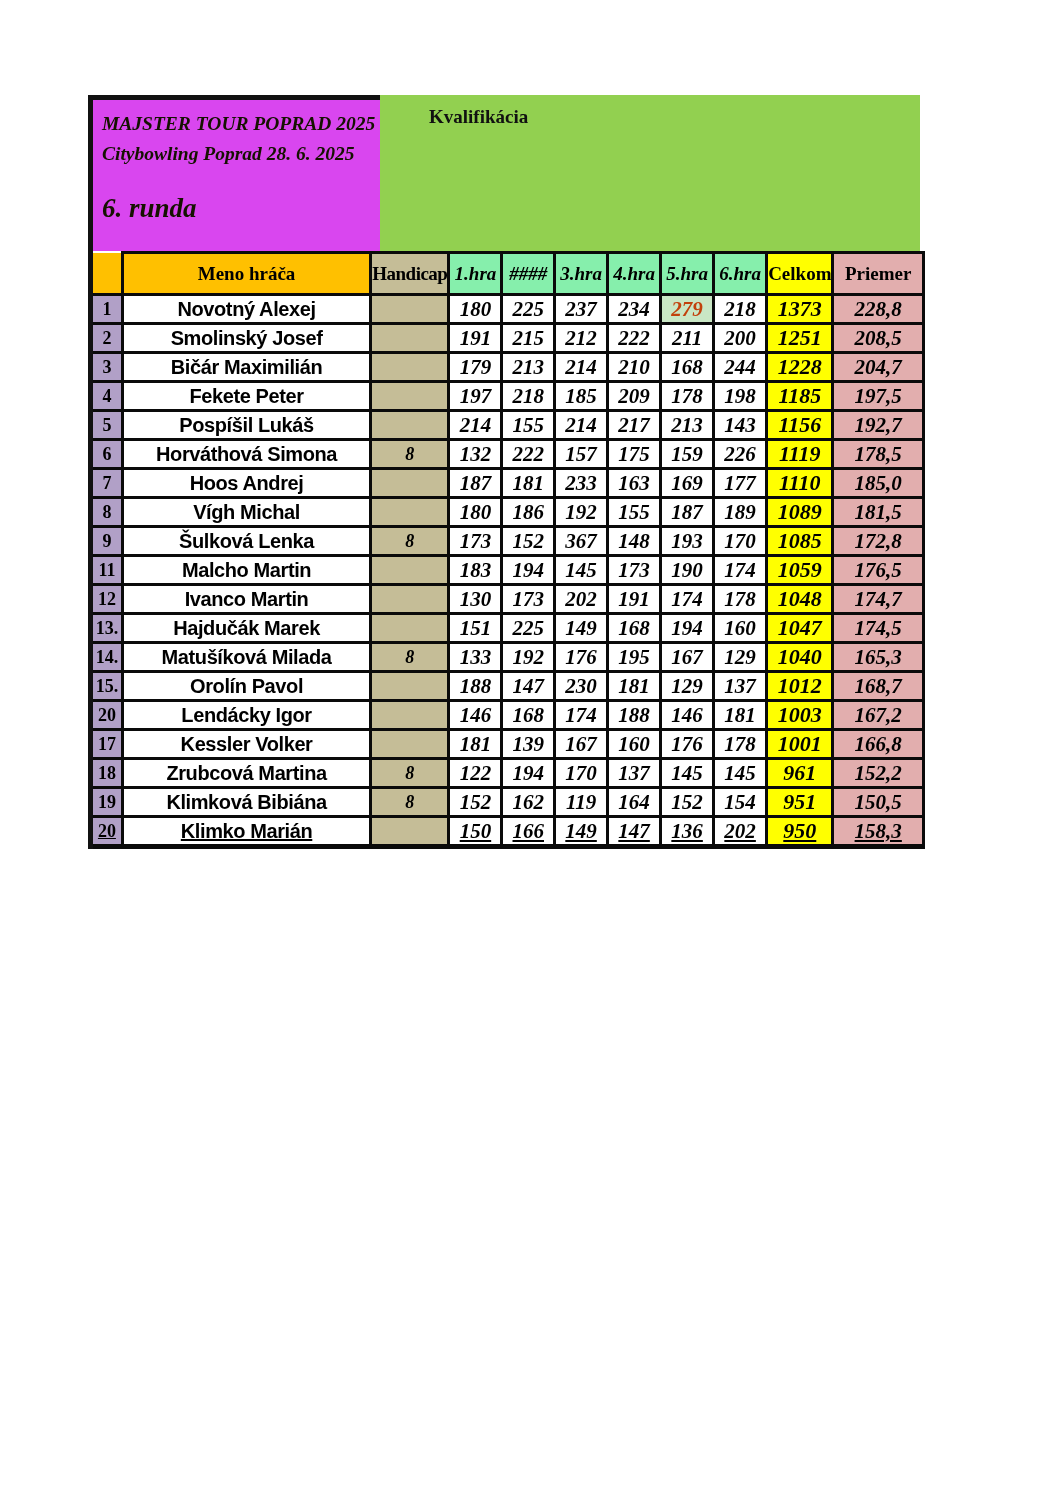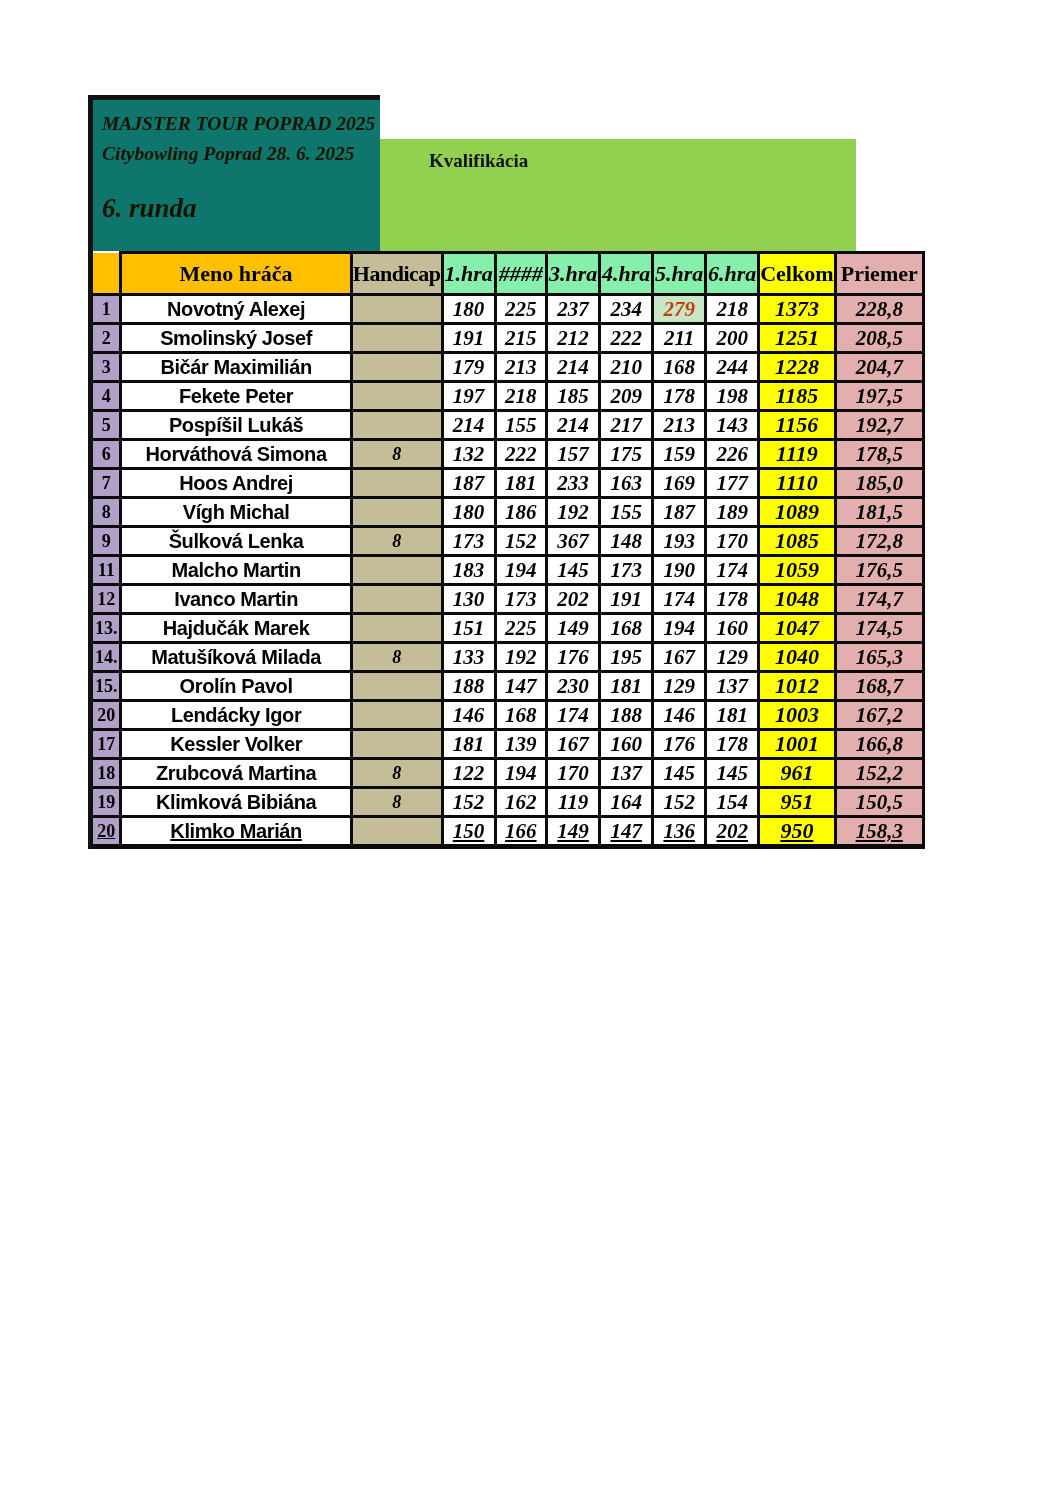--- a/index.html
+++ b/index.html
@@ -2,34 +2,34 @@
 <html><head>
 <meta charset="utf-8">
 <style>
   html,body{margin:0;padding:0;background:#ffffff;}
   .sheet{position:relative;width:1058px;height:1497px;background:#ffffff;overflow:hidden;
          font-family:"Liberation Serif", serif;}
   .doc{position:absolute;left:88px;top:95px;width:832px;border-left:5px solid #111;}
 
   
   .title-row{display:flex;height:156px;}
-  .title-orange{width:287px;background:#0f766e;border-top:5px solid #111;box-sizing:border-box;
+  .title-orange{width:287px;background:#d946ef;border-top:5px solid #111;box-sizing:border-box;
                 padding:9px 0 0 9px;}
   .title-line{font-style:italic;font-weight:bold;font-size:19.5px;color:#151200;line-height:30px;
               white-space:nowrap;}
   .round-line{font-style:italic;font-weight:bold;font-size:27px;color:#151200;text-align:left;
               margin-top:24px;margin-right:14px;}
-  .title-green{width:476px;background:#92D050;box-sizing:border-box;padding:11px 0 0 49px;margin-top:44px;}
+  .title-green{width:540px;background:#92D050;box-sizing:border-box;padding:11px 0 0 49px;}
   .qual{font-weight:bold;font-size:19px;color:#111;}
 
   
   table.results{border-collapse:collapse;table-layout:fixed;}
   table.results td,table.results th{border:3px solid #0a0a0a;padding:0;text-align:center;
       overflow:hidden;white-space:nowrap;box-sizing:border-box;}
-  tr.hdr th{height:42px;font-weight:bold;font-size:22px;font-family:"Liberation Serif",serif;}
+  tr.hdr th{height:42px;font-weight:bold;font-size:19px;font-family:"Liberation Serif",serif;}
   tr.datarow td{height:28.2px;}
 
   .h-rankspacer{background:#FFC000;border-top:none !important;border-left:none !important;}
   .h-name{background:#FFC000;font-size:20px;}
   .h-hcp{background:#C5BD97;font-size:12.5px;letter-spacing:-0.5px;}
   .h-game{background:#86efac;font-style:italic;}
   .h-total{background:#FFFF00;font-size:20px;}
   .h-avg{background:#E2AEAE;}
 
   .c-rank{background:#B1A0C7;font-weight:bold;font-size:18px;border-left:none !important;}

